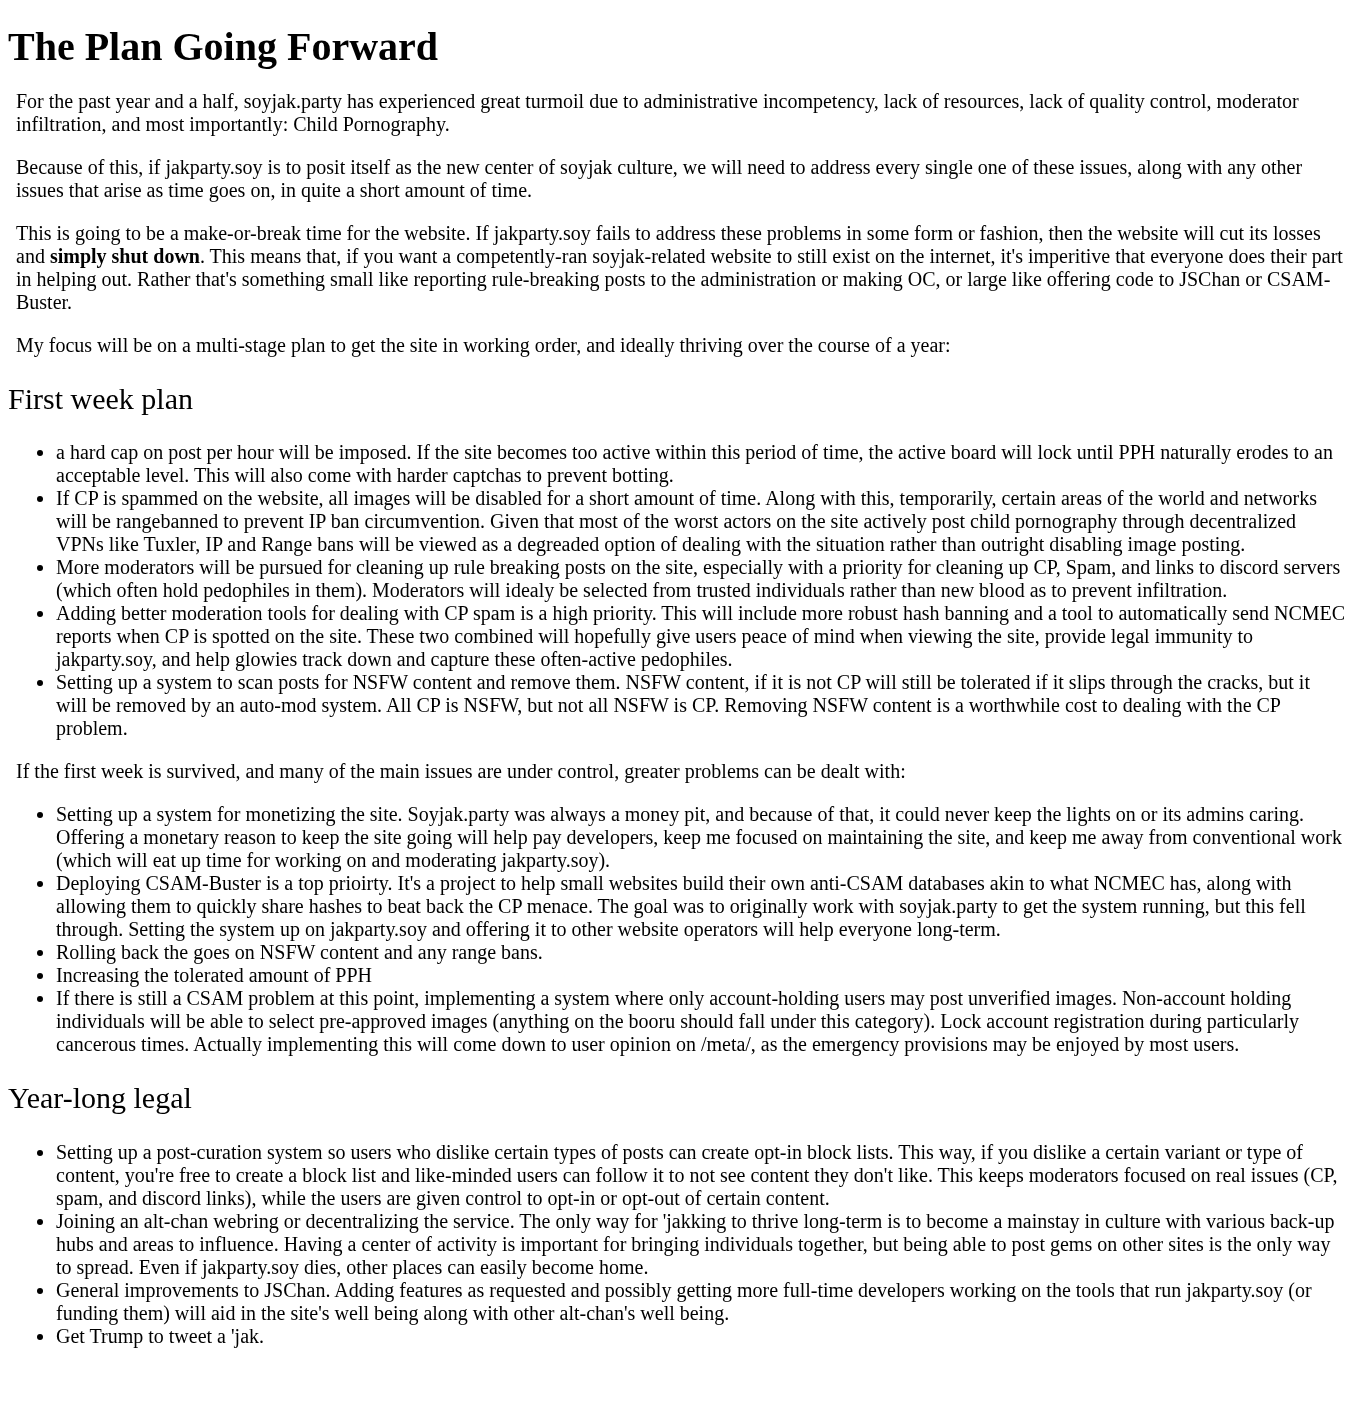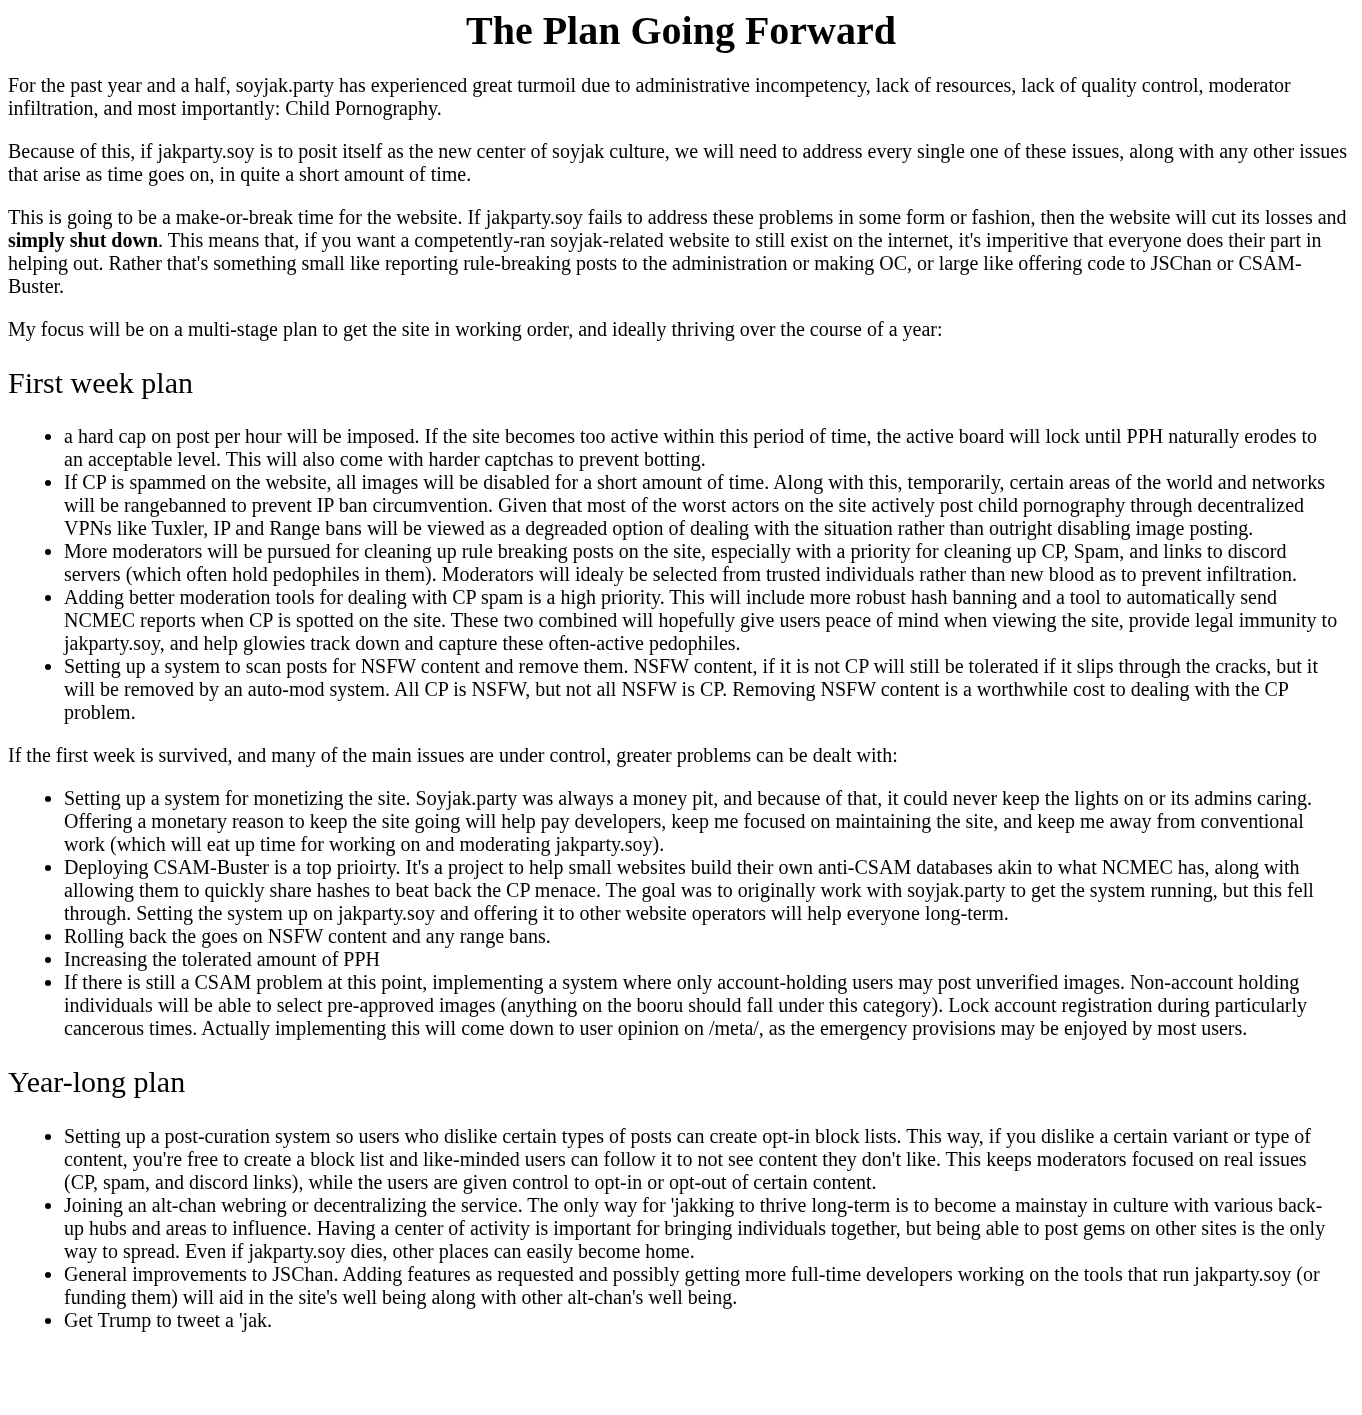--- a/index.html
+++ b/index.html
@@ -8,34 +8,33 @@
   }
   body {
     margin: 8px;
     font-family: "Liberation Serif", "DejaVu Serif", serif;
     font-size: 20px;
     line-height: 1.15;
     width: 1346px;
   }
   h1 {
     font-size: 2em;
-    margin: 0 0 0.45em 0;
+    margin: 16px 0 0.45em 0;
     font-weight: bold;
-    text-align: center;
   }
   h2 {
     font-size: 1.5em;
     margin: 0.83em 0;
     font-weight: normal;
   }
   p {
-    margin: 1em 0;
+    margin: 1em 8px;
   }
   ul {
-    margin: 1em 16px;
+    margin: 1em 8px;
     padding-left: 40px;
   }
   li {
     margin: 0;
   }
 </style>
 </head>
 <body>
 
 <h1>The Plan Going Forward</h1>
@@ -64,20 +63,20 @@
   <ul>
     <li>Setting up a system for monetizing the site. Soyjak.party was always a money pit, and because of that, it could never keep the lights on or its admins caring. Offering a monetary reason to keep the site going will help pay developers, keep me focused on maintaining the site, and keep me away from conventional work (which will eat up time for working on and moderating jakparty.soy).</li>
     <li>Deploying CSAM-Buster is a top prioirty. It's a project to help small websites build their own anti-CSAM databases akin to what NCMEC has, along with allowing them to quickly share hashes to beat back the CP menace. The goal was to originally work with soyjak.party to get the system running, but this fell through. Setting the system up on jakparty.soy and offering it to other website operators will help everyone long-term.</li>
     <li>Rolling back the goes on NSFW content and any range bans.</li>
     <li>Increasing the tolerated amount of PPH</li>
     <li>If there is still a CSAM problem at this point, implementing a system where only account-holding users may post unverified images. Non-account holding individuals will be able to select pre-approved images (anything on the booru should fall under this category). Lock account registration during particularly cancerous times. Actually implementing this will come down to user opinion on /meta/, as the emergency provisions may be enjoyed by most users.</li>
   </ul>
 </section>
 
 <section>
-  <h2>Year-long plan</h2>
+  <h2>Year-long legal</h2>
   <ul>
     <li>Setting up a post-curation system so users who dislike certain types of posts can create opt-in block lists. This way, if you dislike a certain variant or type of content, you're free to create a block list and like-minded users can follow it to not see content they don't like. This keeps moderators focused on real issues (CP, spam, and discord links), while the users are given control to opt-in or opt-out of certain content.</li>
     <li>Joining an alt-chan webring or decentralizing the service. The only way for 'jakking to thrive long-term is to become a mainstay in culture with various back-up hubs and areas to influence. Having a center of activity is important for bringing individuals together, but being able to post gems on other sites is the only way to spread. Even if jakparty.soy dies, other places can easily become home.</li>
     <li>General improvements to JSChan. Adding features as requested and possibly getting more full-time developers working on the tools that run jakparty.soy (or funding them) will aid in the site's well being along with other alt-chan's well being.</li>
     <li>Get Trump to tweet a 'jak.</li>
   </ul>
 </section>
 
 </body></html>

